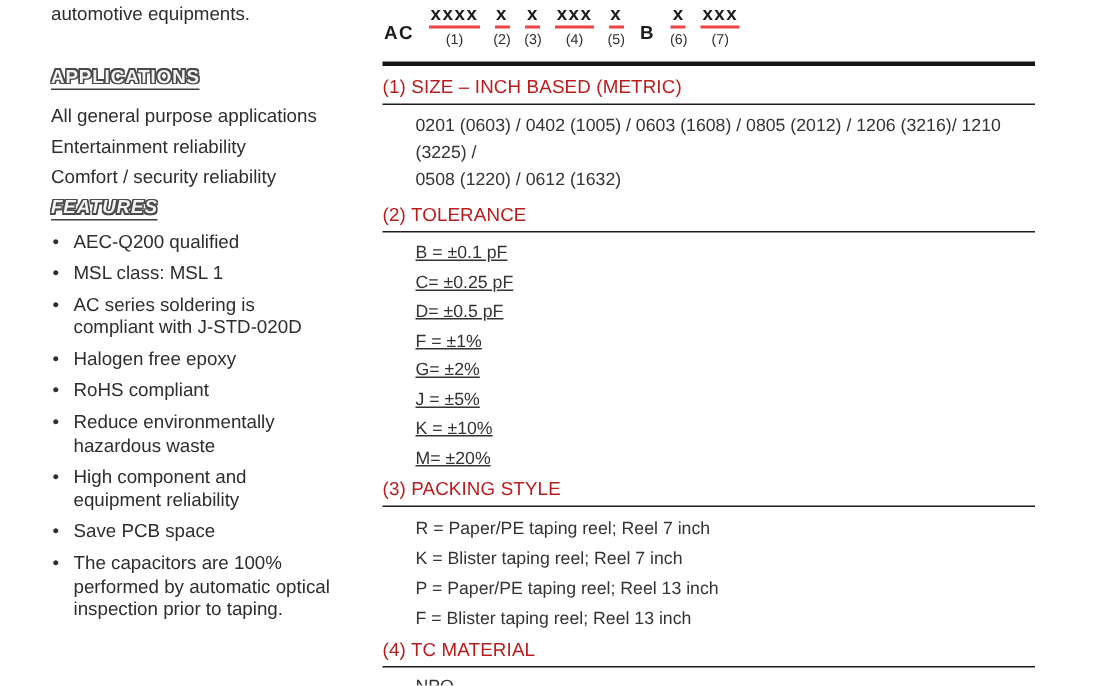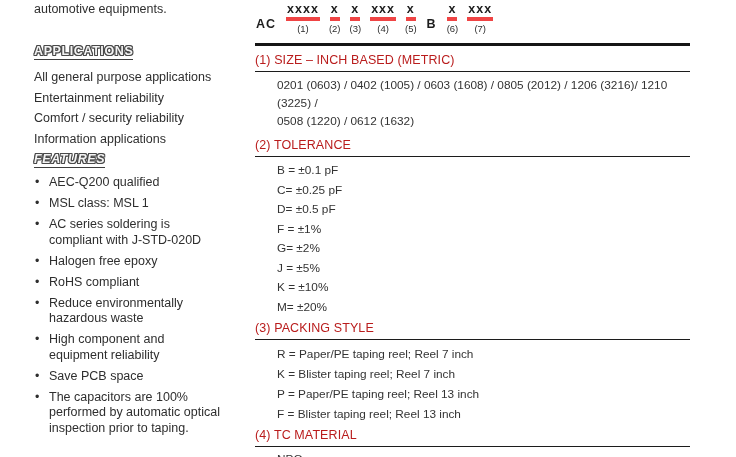--- a/index.html
+++ b/index.html
@@ -45,49 +45,48 @@
     white-space:pre-line;
   }
   .feature-list li::before { content:"\2022"; position:absolute; left:1px; top:0; }
 
   
   .right-col { position:absolute; left:255px; top:0; width:435px; }
 
   .pn-row { display:flex; align-items:flex-end; gap:9px; margin-top:3px; }
   .pn-seg { display:flex; flex-direction:column; align-items:center; }
   .pn-text { font-size:12.5px; font-weight:bold; line-height:13px; letter-spacing:1px; color:#1d1d1d; padding:0 1px 1px 1px; }
-  .pn-seg.u .pn-text { border-bottom:4px solid #ef4444; }
+  .pn-seg.u .pn-text { border-bottom:2px solid #ef4444; }
   .pn-label { font-size:9.5px; line-height:11px; margin-top:2px; color:#2e2e2e; }
 
   .thick-rule { height:3px; background:#151515; margin-top:9px; }
 
   .sec-head { font-size:12.5px; font-weight:normal; line-height:15px; color:#b91c1c; letter-spacing:0.1px; }
   .sec-rule { height:1px; background:#1c1c1c; margin-top:3px; }
   .sec-body { margin-top:4px; }
   .opt { padding-left:22px; font-size:11.8px; color:#333; }
 
   .s1 { margin-top:7px; }  .s1 .opt { line-height:18px; }
-  .s2 { margin-top:8px; }  .s2 .opt { line-height:19.5px; }
+  .s2 { margin-top:8px; }  .s2 .opt { line-height:19.5px;text-decoration:underline; }
   .s3 { margin-top:4px; }  .s3 .opt { line-height:20px; }
   .s4 { margin-top:4px; }  .s4 .opt { line-height:16px; }
 </style>
 </head>
 <body>
 
 <div class="page">
 
   <div class="left-col">
     <p class="intro">automotive equipments.</p>
 
     <h3 class="outline-heading apps-heading">APPLICATIONS</h3>
     <div class="app-list">
       <p>All general purpose applications</p>
       <p>Entertainment reliability</p>
       <p>Comfort / security reliability</p>
-      <p>Information applications</p>
     </div>
 
     <h3 class="outline-heading features-heading">FEATURES</h3>
     <ul class="feature-list">
       <li>AEC-Q200 qualified</li>
       <li>MSL class: MSL 1</li>
       <li>AC series soldering is
 compliant with J-STD-020D</li>
       <li>Halogen free epoxy</li>
       <li>RoHS compliant</li>

